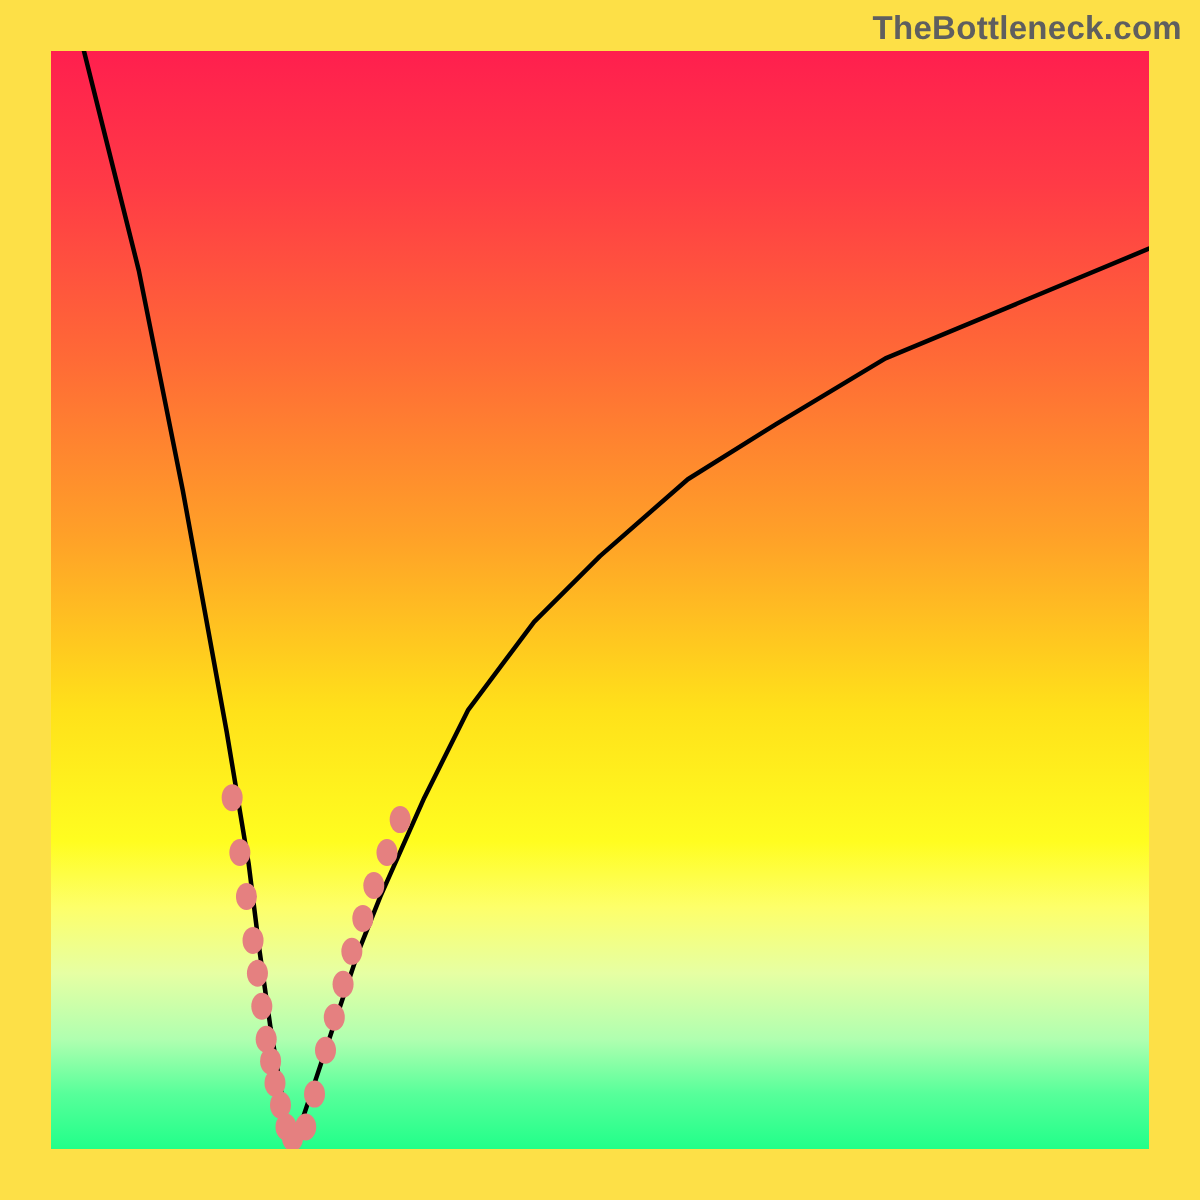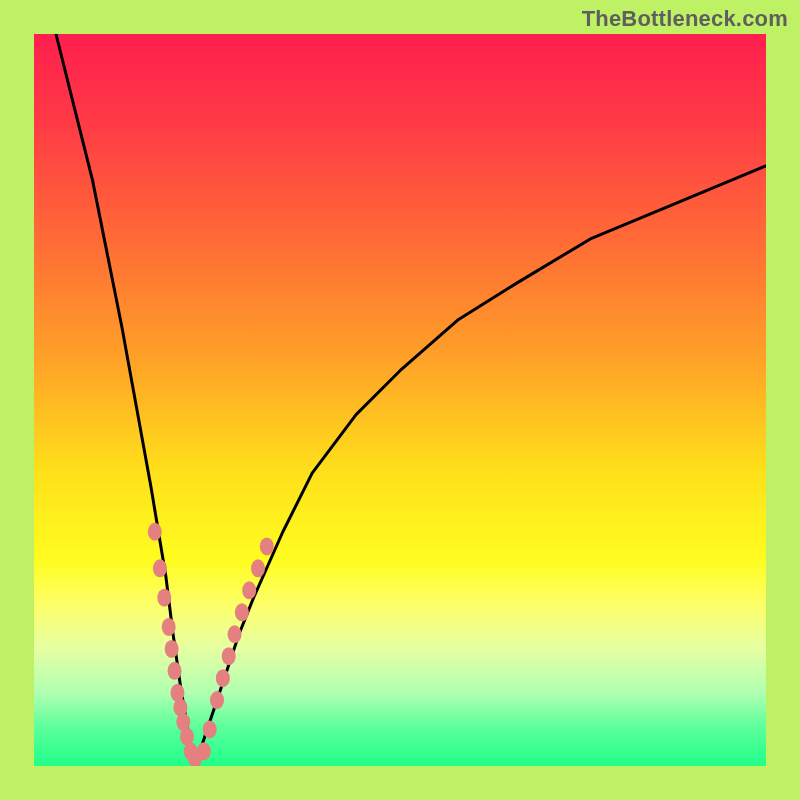--- a/index.html
+++ b/index.html
@@ -9,21 +9,21 @@
     height: 800px;
     background: #000;
     overflow: hidden;
   }
   .frame {
     position: absolute;
     left: 0;
     top: 0;
     width: 800px;
     height: 800px;
-    background: #bef264;
+    background: #fde047;
   }
   .plot-area {
     position: absolute;
     left: 34px;
     top: 34px;
     width: 732px;
     height: 732px;
     overflow: hidden;
   }
   .gradient {

